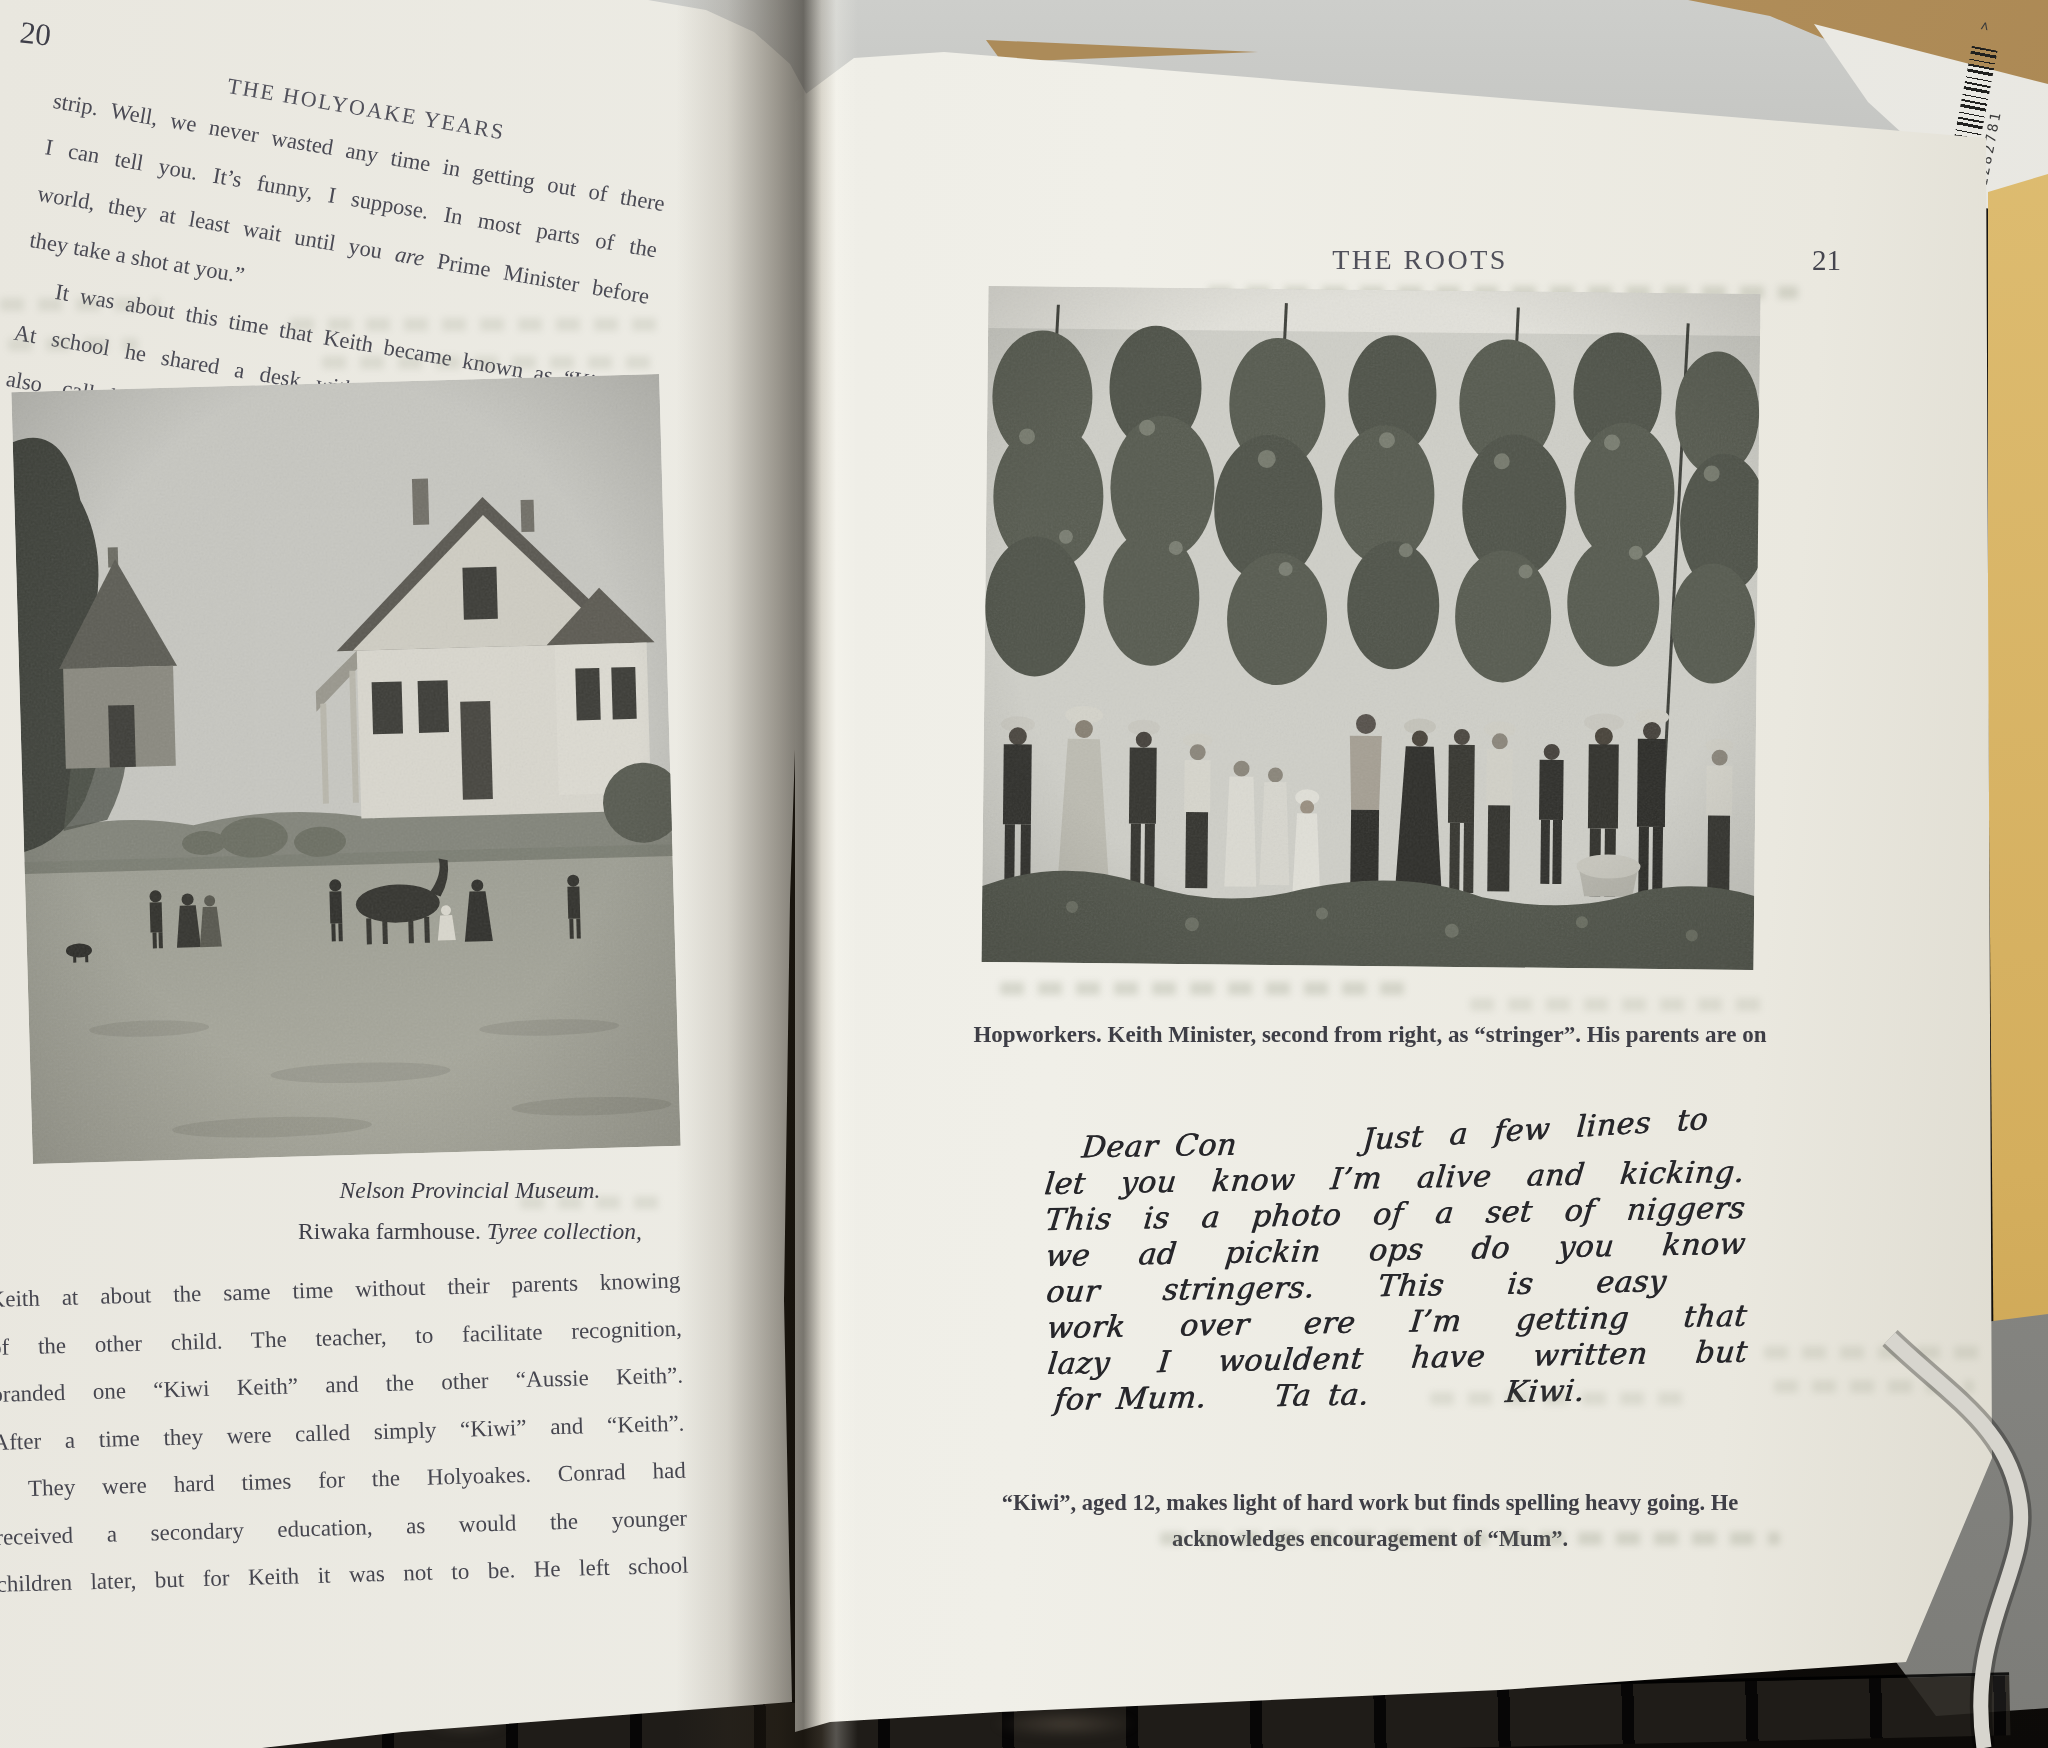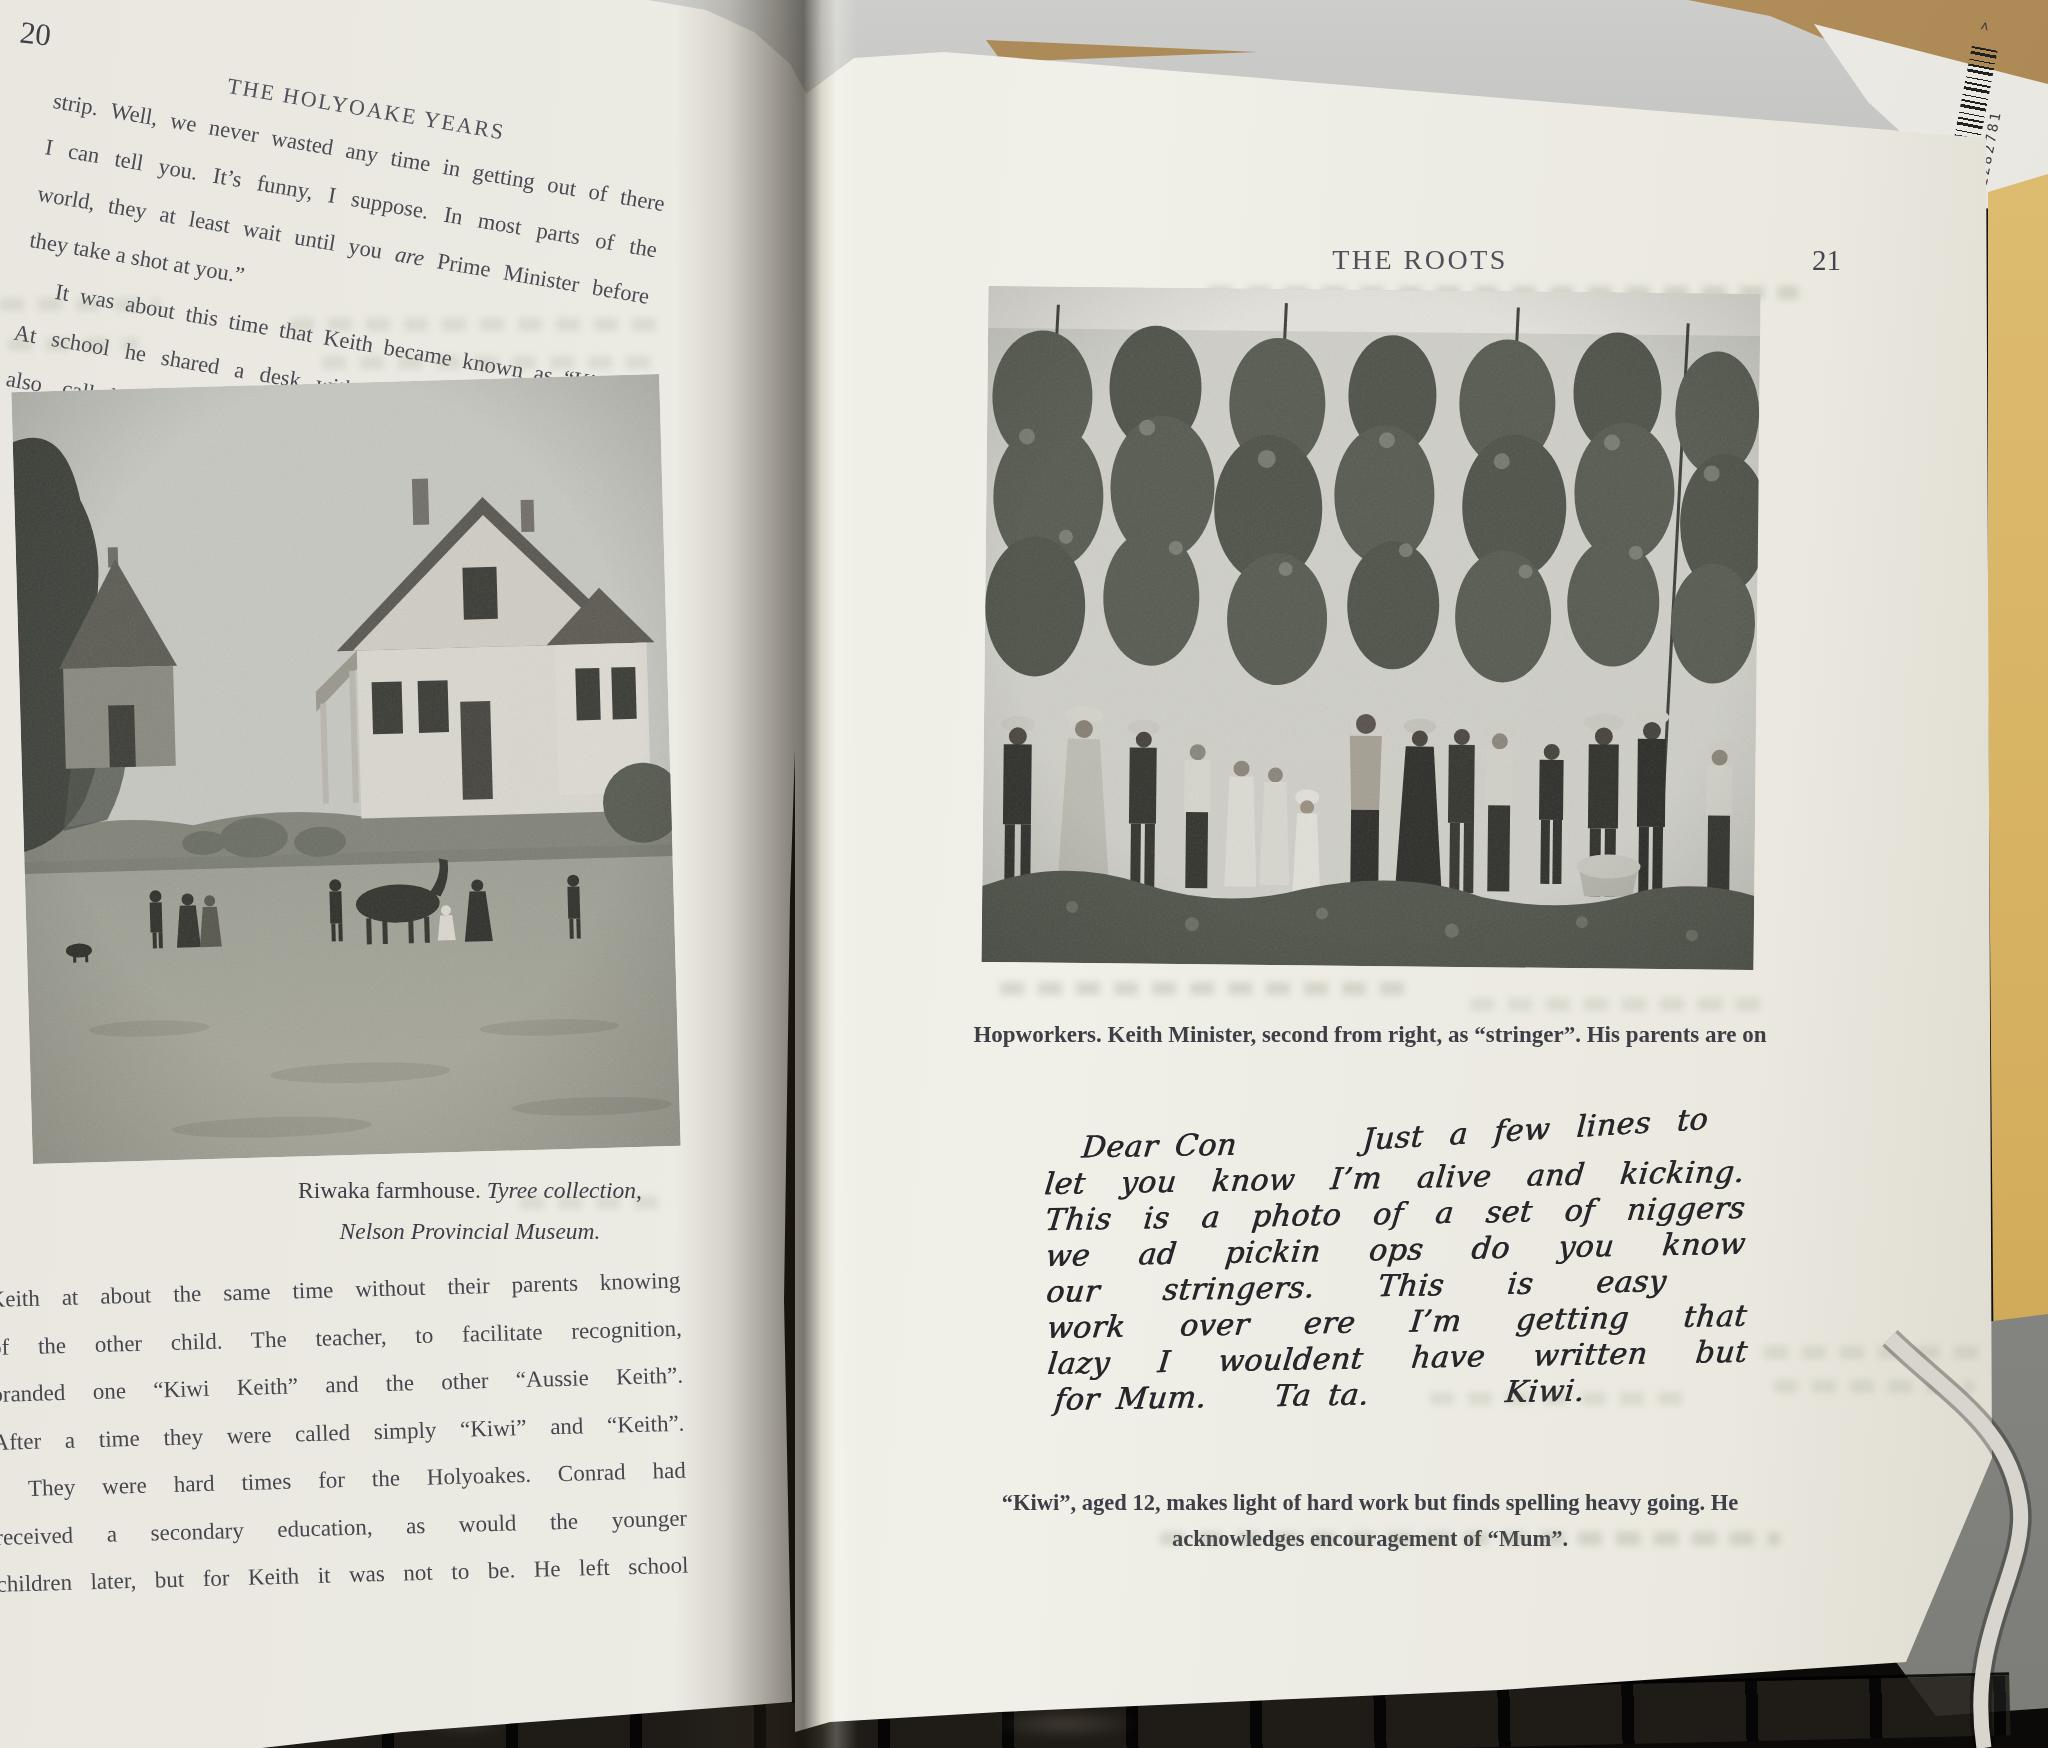--- a/index.html
+++ b/index.html
@@ -233,22 +233,22 @@
         <ellipse cx="520" cy="650" rx="70" ry="8"></ellipse>
           <ellipse cx="240" cy="742" rx="100" ry="10"></ellipse>
         <ellipse cx="560" cy="730" rx="80" ry="9"></ellipse>
       </g>
       <rect width="648" height="772" fill="url(#vig1)"></rect>
       <rect width="648" height="772" filter="url(#gr1)" opacity="0.13"></rect>
     </svg>
   </figure>
 
   <div class="capL">
+    <div><i>Nelson Provincial Museum.</i></div>
     <div><span>Riwaka farmhouse. </span><i>Tyree collection,</i></div>
-    <div><i>Nelson Provincial Museum.</i></div>
   </div>
 
   <div class="botblock">
     <div class="jline">Keith at about the same time without their parents knowing</div>
     <div class="jline">of the other child. The teacher, to facilitate recognition,</div>
     <div class="jline">branded one “Kiwi Keith” and the other “Aussie Keith”.</div>
     <div class="jline">After a time they were called simply “Kiwi” and “Keith”.</div>
     <div class="jline indent">They were hard times for the Holyoakes. Conrad had</div>
     <div class="jline">received a secondary education, as would the younger</div>
     <div class="jline">children later, but for Keith it was not to be. He left school</div>

